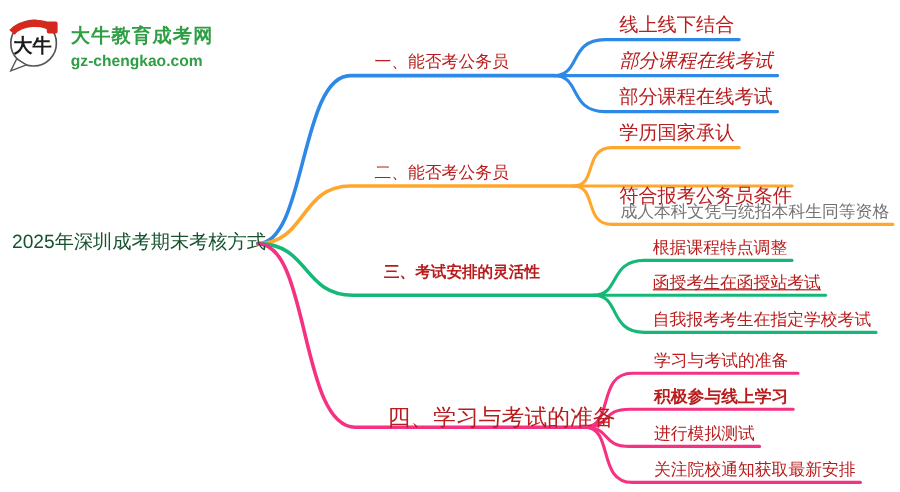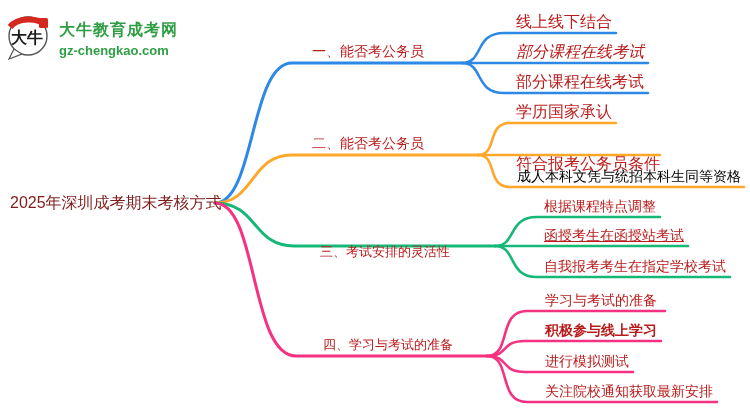--- a/index.html
+++ b/index.html
@@ -10,21 +10,21 @@
   }
   #mindmap-lines{position:absolute;left:0;top:0;width:750px;height:410px;}
   .node-label{
     position:absolute;
     color:#b91c1c;
     white-space:nowrap;
     line-height:1.25;
   }
   .root-label{
     font-size:16px;
-    color:#7f1d1d;
+    color:#14532d;
     text-align:right;
   }
   .branch-label{font-size:14px;}
   .leaf-label{font-size:16px;}
   .leaf-small{font-size:14px;}
   .logo{position:absolute;left:5px;top:10px;display:flex;align-items:flex-start;}
   .logo-icon{width:48px;height:50px;}
   .logo-text{margin-left:6px;}
   .logo-title{
     font-size:16px;font-weight:bold;letter-spacing:1px;
@@ -72,30 +72,30 @@
   <div class="logo-text">
     <div class="logo-title">大牛教育成考网</div>
     <div class="logo-subtitle">gz-chengkao.com</div>
   </div>
 </div>
 
 <div class="node-label root-label" style="left:10px;top:193px;width:202px;">2025年深圳成考期末考核方式</div>
 
 <div class="node-label branch-label" style="left:312px;top:43px;">一、能否考公务员</div>
 <div class="node-label branch-label" style="left:312px;top:135px;">二、能否考公务员</div>
-<div class="node-label branch-label" style="left:320px;top:244px;font-size:13px;">三、考试安排的灵活性</div>
-<div class="node-label branch-label" style="left:323px;top:337px;font-size:13px;">四、学习与考试的准备</div>
+<div class="node-label branch-label" style="left:320px;top:219px;font-size:13px;font-weight:bold;">三、考试安排的灵活性</div>
+<div class="node-label branch-label" style="left:323px;top:337px;font-size:19px;">四、学习与考试的准备</div>
 
 <div class="node-label leaf-label" style="left:516px;top:12px;">线上线下结合</div>
 <div class="node-label leaf-label" style="left:516px;top:42px;font-style:italic;">部分课程在线考试</div>
 <div class="node-label leaf-label" style="left:516px;top:72px;">部分课程在线考试</div>
 
 <div class="node-label leaf-label" style="left:516px;top:102px;">学历国家承认</div>
 <div class="node-label leaf-label" style="left:516px;top:134px;margin-top:20px;">符合报考公务员条件</div>
-<div class="node-label leaf-small" style="position:absolute;left:517px;top:168px;white-space:nowrap;color:#000000;">成人本科文凭与统招本科生同等资格</div>
+<div class="node-label leaf-small" style="position:absolute;left:517px;top:168px;white-space:nowrap;color:#737373;">成人本科文凭与统招本科生同等资格</div>
 
 <div class="node-label leaf-small" style="left:544px;top:198px;text-align:center;">根据课程特点调整</div>
 <div class="node-label leaf-small" style="left:544px;top:227px;text-decoration:underline;">函授考生在函授站考试</div>
 <div class="node-label leaf-small" style="left:544px;top:258px;">自我报考考生在指定学校考试</div>
 
 <div class="node-label leaf-small" style="left:545px;top:292px;">学习与考试的准备</div>
 <div class="node-label leaf-small" style="left:545px;top:322px;font-weight:bold;">积极参与线上学习</div>
 <div class="node-label leaf-small" style="left:545px;top:353px;">进行模拟测试</div>
 <div class="node-label leaf-small" style="left:545px;top:383px;">关注院校通知获取最新安排</div>
 

